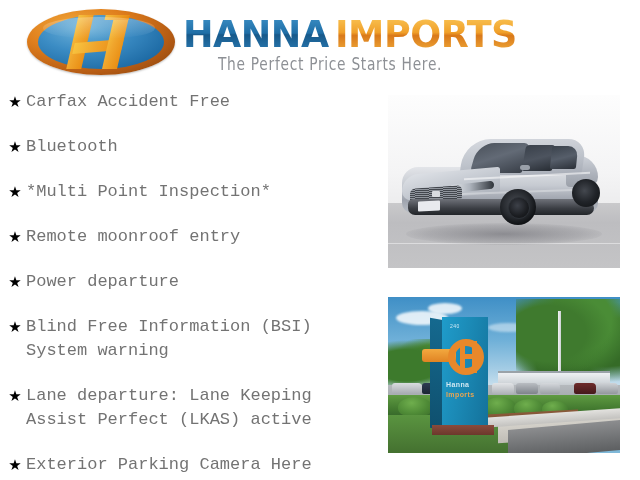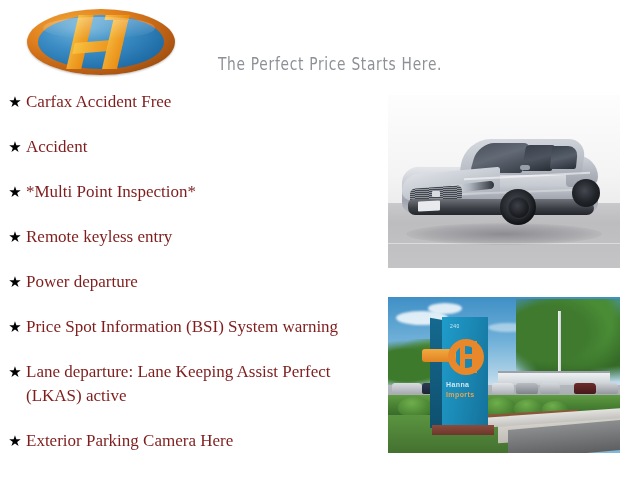--- a/index.html
+++ b/index.html
@@ -141,24 +141,24 @@
     width: 22px;
     text-align: center;
     font-size: 15px;
     color: #000000;
     line-height: 24px;
     margin-left: 4px;
   }
   .feature-text {
     flex: 1 1 auto;
     font-size: 17px;
-    color: #7f1d1d;
+    color: #737373;
     line-height: 24px;
     padding-right: 14px;
-    font-family: Liberation Serif, serif;
+    font-family: Liberation Mono, monospace;
   }
 
   
   #photo-car {
     position: absolute;
     left: 388px; top: 95px;
     width: 232px; height: 173px;
     background: #ffffff;
     overflow: hidden;
   }
@@ -459,54 +459,57 @@
     <div id="logo-ellipse-inner"></div>
     <div id="logo-h">
       <div class="h-bar" id="h-left"></div>
       <div class="h-bar" id="h-cross"></div>
       <div class="h-bar" id="h-right"></div>
       <div class="h-bar" id="h-hook"></div>
     </div>
     <div id="logo-gloss"></div>
   </div>
 
+  <div id="wordmark">
+    <span class="word" id="word-hanna">HANNA</span><span class="word" id="word-imports">IMPORTS</span>
+  </div>
 
   <div id="tagline">The Perfect Price Starts Here.</div>
 </div>
 
 <div id="feature-list">
 
   <div class="feature-item">
     <span class="feature-star">★</span>
     <span class="feature-text">Carfax Accident Free</span>
   </div>
 
   <div class="feature-item">
     <span class="feature-star">★</span>
-    <span class="feature-text">Accident</span>
+    <span class="feature-text">Bluetooth</span>
   </div>
 
   <div class="feature-item">
     <span class="feature-star">★</span>
     <span class="feature-text">*Multi Point Inspection*</span>
   </div>
 
   <div class="feature-item">
     <span class="feature-star">★</span>
-    <span class="feature-text">Remote keyless entry</span>
+    <span class="feature-text">Remote moonroof entry</span>
   </div>
 
   <div class="feature-item">
     <span class="feature-star">★</span>
     <span class="feature-text">Power departure</span>
   </div>
 
   <div class="feature-item">
     <span class="feature-star">★</span>
-    <span class="feature-text">Price Spot Information (BSI) System warning</span>
+    <span class="feature-text">Blind Free Information (BSI) System warning</span>
   </div>
 
   <div class="feature-item">
     <span class="feature-star">★</span>
     <span class="feature-text">Lane departure: Lane Keeping Assist Perfect (LKAS) active</span>
   </div>
 
   <div class="feature-item">
     <span class="feature-star">★</span>
     <span class="feature-text">Exterior Parking Camera Here</span>

